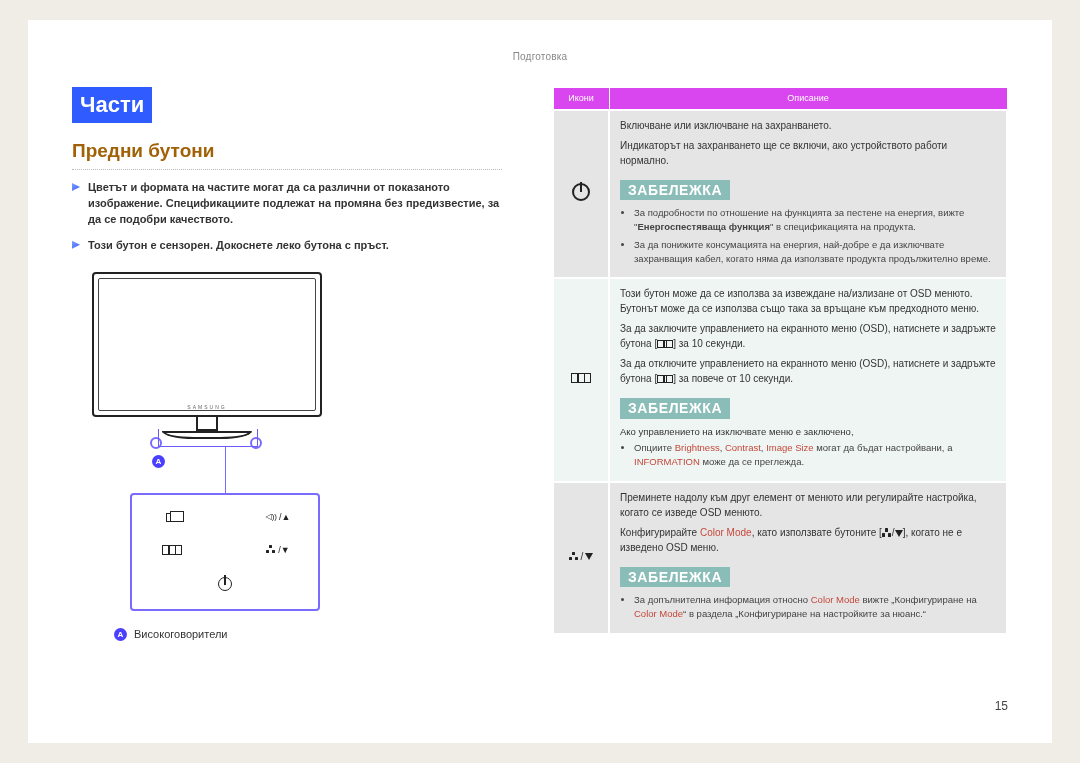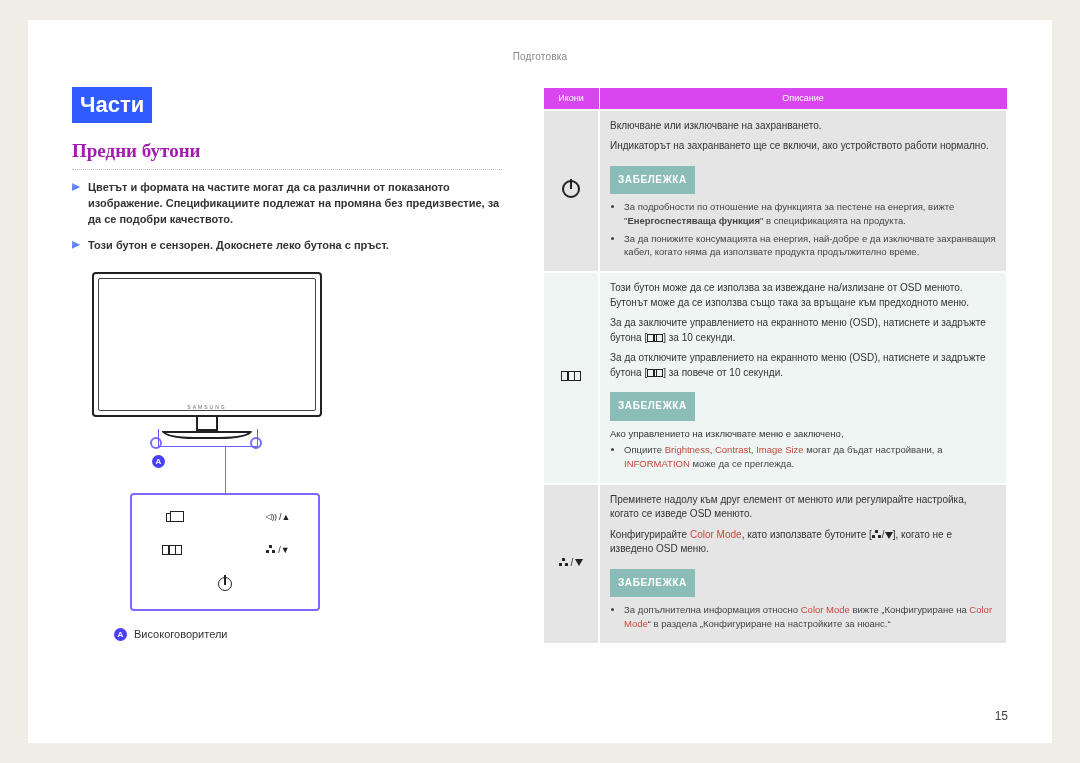--- a/index.html
+++ b/index.html
@@ -22,39 +22,38 @@
   }
   .header-small {
     font-size: 10px;
     color: #888;
     letter-spacing: 0.2px;
     margin-bottom: 22px;
     text-align: center;
   }
   .columns {
     display: flex;
-    gap: 40px;
+    gap: 50px;
   }
   .col-left { flex: 0 0 430px; }
   .col-right { flex: 1; }
   .title-parts {
     display: inline-block;
     background: #2f5bff;
     color: #fff;
     font-weight: 700;
     font-size: 22px;
     padding: 2px 8px 3px 8px;
     margin-bottom: 14px;
   }
   .subtitle {
     font-size: 19px;
     font-weight: 700;
-    color: #a21caf;
+    color: #a16207;
     margin-bottom: 4px;
-    font-family: Liberation Serif, serif;
   }
   .dotline {
     border-bottom: 1px dotted #bbb;
     margin-bottom: 10px;
     width: 100%;
   }
   ul.bullets {
     list-style: none;
     padding-left: 0;
     margin-bottom: 18px;
@@ -217,24 +216,24 @@
   .tbl tbody tr.alt td { background: #e5e5e5; }
   .tbl tbody td.icon-cell {
     text-align: center;
     width: 56px;
     vertical-align: middle;
   }
   .note-tag {
     display: inline-block;
     background: #8bbdb8;
     color: #fff;
-    font-size: 10px;
+    font-size: 14px;
     font-weight: 700;
     letter-spacing: 0.6px;
-    padding: 7px 8px;
+    padding: 0 8px;
     margin: 6px 0 4px 0;
   }
   .desc p { margin-bottom: 6px; }
   .desc ul { list-style: disc; padding-left: 14px; margin-top: 2px; }
   .desc ul li { margin-bottom: 4px; font-size: 9.5px; color: #444; }
   .red { color: #c5483b; }
   .bold { font-weight: 700; }
   .icon-power {
     display: inline-block;
     width: 18px; height: 18px;
@@ -282,21 +281,21 @@
     width: 3.2px; height: 3.2px;
     background: #222;
     border-radius: 0.5px;
   }
   .cluster span:nth-child(1){ left:3px; top:0; }
   .cluster span:nth-child(2){ left:0; top:5px; }
   .cluster span:nth-child(3){ left:6px; top:5px; }
   .pagenum {
     position: absolute;
     right: 44px;
-    bottom: 18px;
+    bottom: 28px;
     font-size: 12px;
     color: #444;
   }
   .src-icon {
     display:inline-block;
     width:12px; height:9px;
     border:1.2px solid #222;
     position:relative;
   }
   .src-icon::after{

